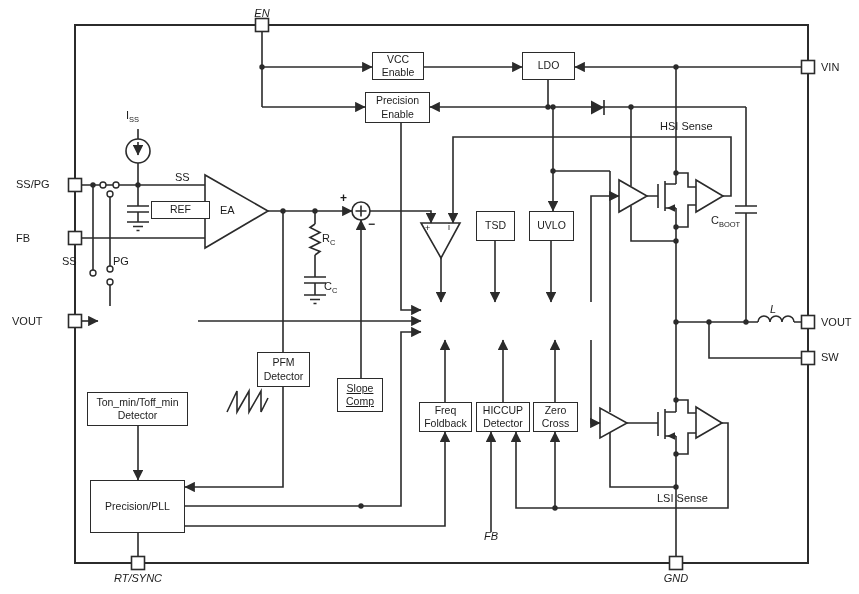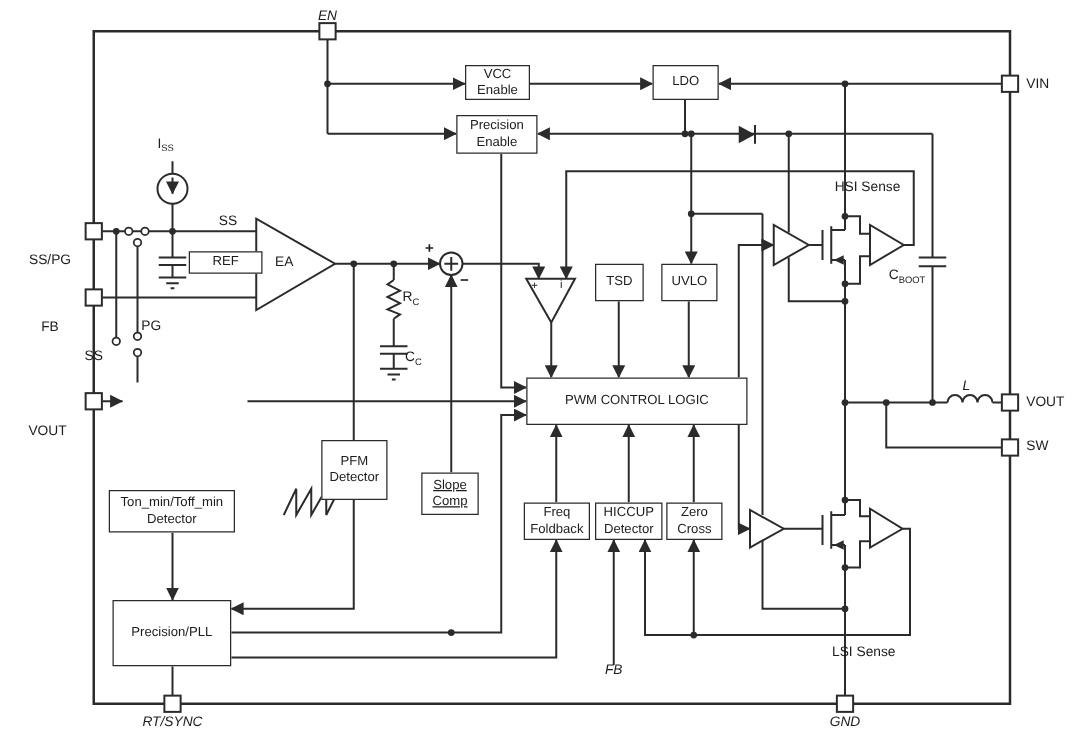--- a/index.html
+++ b/index.html
@@ -11,21 +11,21 @@
   .wa{fill:none;stroke:#2b2b2b;stroke-width:1.6;marker-end:url(#arr);}
   .shape{fill:#ffffff;stroke:#2b2b2b;stroke-width:1.6;}
   .dot{fill:#2b2b2b;stroke:none;}
   .oc{fill:#ffffff;stroke:#2b2b2b;stroke-width:1.4;}
   .solid{fill:#2b2b2b;stroke:none;}
   .blk{position:absolute;border:1.6px solid #2b2b2b;background:#ffffff;display:flex;
        align-items:center;justify-content:center;text-align:center;
        font-size:10.5px;line-height:1.25;box-sizing:border-box;}
   .lbl{position:absolute;font-size:11px;line-height:1.1;white-space:nowrap;}
   .ctr{text-align:center;font-style:italic;}
-  .rgt{text-align:center;margin-top:24px;}
+  .rgt{text-align:left;}
   .sign{font-size:12px;font-weight:bold;}
   .tiny{font-size:9px;}
   sub{font-size:7.5px;}
 </style>
 </head>
 <body>
 
 <div id="stage">
 
   <svg id="wiring" width="859" height="594" viewBox="0 0 859 594">
@@ -174,22 +174,21 @@
       <rect class="shape" x="131.5" y="556.5" width="13" height="13"></rect>
       <rect class="shape" x="669.5" y="556.5" width="13" height="13"></rect>
     </g>
   </svg>
 
   <div class="blk" style="left:372px;top:52px;width:52px;height:28px;">VCC Enable</div>
   <div class="blk" style="left:365px;top:92px;width:65px;height:31px;">Precision Enable</div>
   <div class="blk" style="left:522px;top:52px;width:53px;height:28px;">LDO</div>
   <div class="blk" style="left:476px;top:211px;width:39px;height:30px;">TSD</div>
   <div class="blk" style="left:529px;top:211px;width:45px;height:30px;">UVLO</div>
-  <div class="blk" style="left:421px;top:302px;width:177px;height:38px;">PWM CONTROL LOGIC</div>
-  <div class="blk" style="left:257px;top:352px;width:53px;height:48px;">PFM Detector</div>
+  <div class="blk" style="left:257px;top:352px;width:53px;height:35px;">PFM Detector</div>
   <div class="blk" style="left:337px;top:378px;width:46px;height:34px;text-decoration:underline;">Slope Comp</div>
   <div class="blk" style="left:87px;top:392px;width:101px;height:34px;">Ton_min/Toff_min Detector</div>
   <div class="blk" style="left:90px;top:480px;width:95px;height:53px;">Precision/PLL</div>
   <div class="blk" style="left:419px;top:402px;width:53px;height:30px;">Freq Foldback</div>
   <div class="blk" style="left:476px;top:402px;width:54px;height:30px;">HICCUP Detector</div>
   <div class="blk" style="left:533px;top:402px;width:45px;height:30px;">Zero Cross</div>
   <div class="blk" style="left:151px;top:201px;width:59px;height:18px;">REF</div>
 
   <div class="lbl ctr" style="left:248px;top:7px;width:28px;">EN</div>
   <div class="lbl" style="left:821px;top:61px;">VIN</div>

